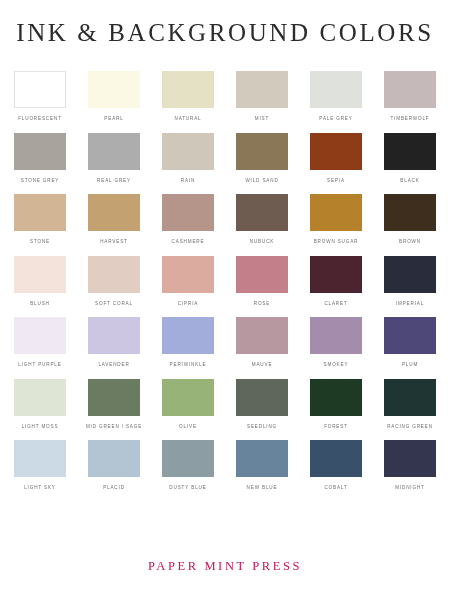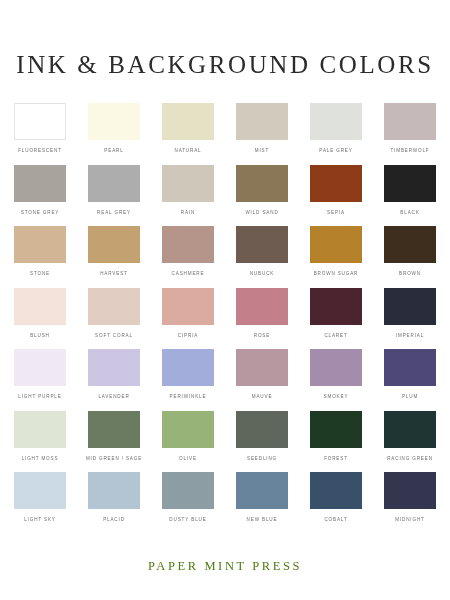--- a/index.html
+++ b/index.html
@@ -20,21 +20,21 @@
     background: #ffffff;
     box-sizing: border-box;
   }
   .title {
     text-align: center;
     font-family: "Liberation Serif", serif;
     font-size: 25px;
     letter-spacing: 2.6px;
     color: #2b2b2b;
     font-weight: 400;
-    padding-top: 52px;
+    padding-top: 20px;
     line-height: 1;
     white-space: nowrap;
   }
   .palette {
     margin-top: 26px;
     padding: 0 14px;
     box-sizing: border-box;
   }
   .row {
     display: flex;
@@ -70,21 +70,21 @@
     position: absolute;
     left: 0;
     right: 0;
     bottom: 26px;
     text-align: center;
   }
   .brand {
     font-family: "Liberation Serif", serif;
     font-size: 12.5px;
     letter-spacing: 2.6px;
-    color: #4d7c0f;
+    color: #be185d;
     white-space: nowrap;
   }
 </style>
 </head>
 <body>
 
 <div class="sheet">
 
   <div class="title">INK &amp; BACKGROUND COLORS</div>
 

